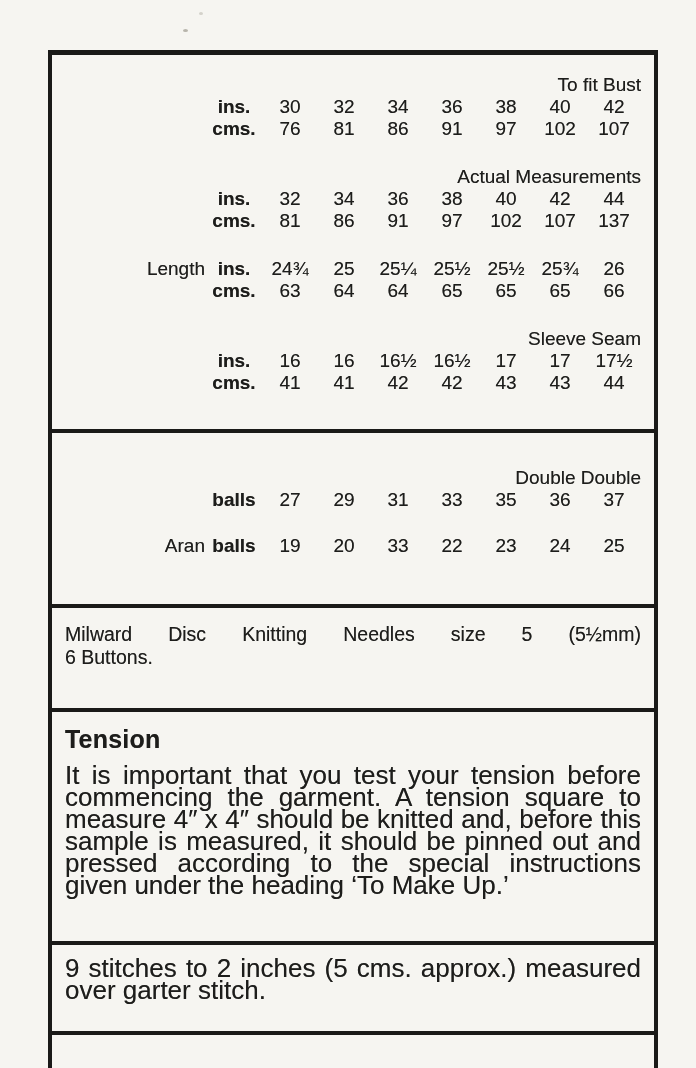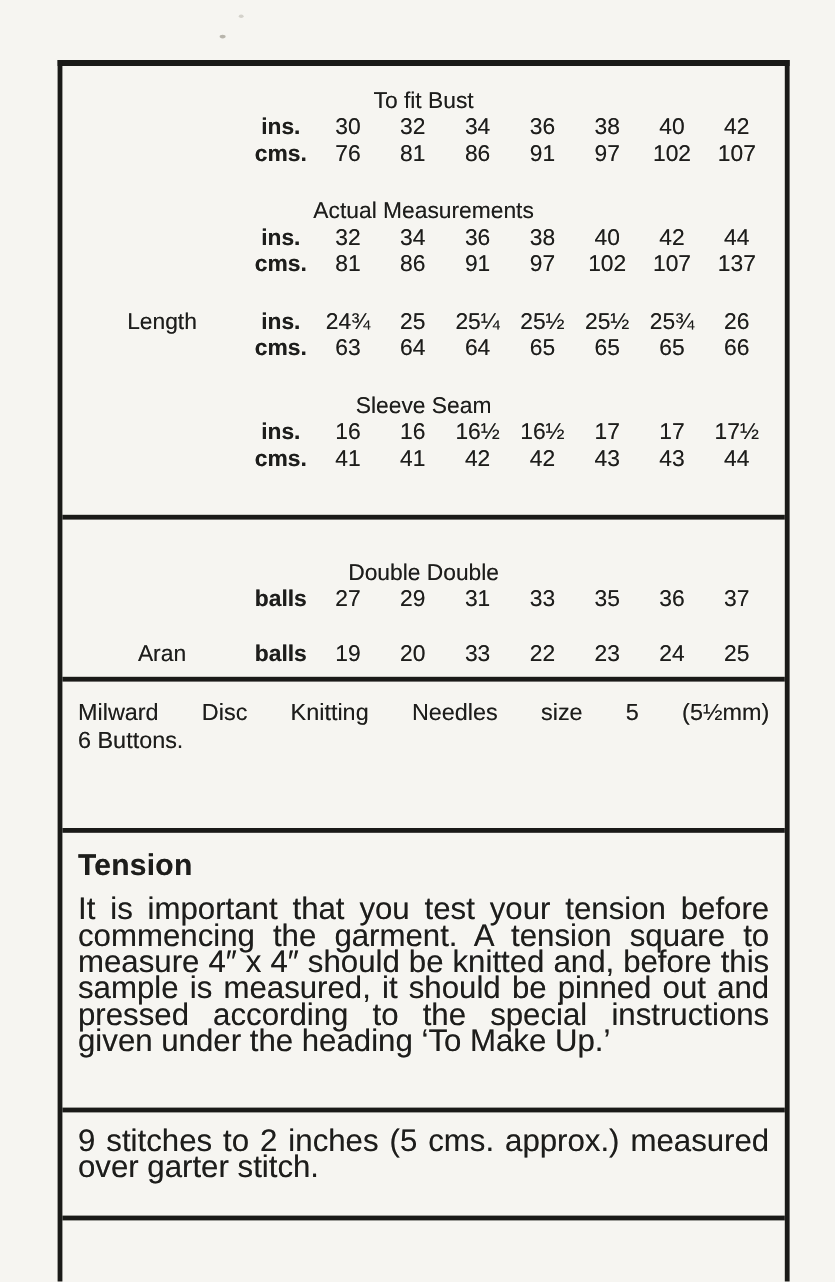--- a/index.html
+++ b/index.html
@@ -11,28 +11,28 @@
     font-family:"Liberation Sans", sans-serif;
     color:var(--ink);
   }
   .sheet {
     position:absolute; left:48px; top:50px; width:610px; height:1100px;
     border:4px solid var(--line); border-top-width:5px; border-bottom:none;
     text-shadow:0 0 .5px rgba(25,25,25,.55);
   }
   .sec { border-bottom:4px solid var(--line); padding:0 13px; overflow:hidden; }
   .s1 { height:378px; padding-top:19px; }
-  .s2 { height:135px; padding-top:34px; }
-  .s3 { height:126px; padding-top:15px; }
+  .s2 { height:175px; padding-top:34px; }
+  .s3 { height:104px; padding-top:15px; }
   .s4 { height:233px; padding-top:13px; }
   .s5 { height:90px;  padding-top:12px; }
   .s6 { height:200px; border-bottom:none; }
 
   .mrow { display:grid; grid-template-columns:140px 58px repeat(7,1fr); line-height:22px; font-size:19px; }
-  .cl { text-align:center; white-space:nowrap; }
+  .cl { text-align:right; white-space:nowrap; }
   .full { grid-column:1 / -1; }
   .cu { text-align:center;font-weight:bold; }
   .cv { text-align:center; }
   .grp + .grp { margin-top:26px; }
   .s2 .grp + .grp { margin-top:24px; }
 
   .line { margin:0; font-size:19.5px; line-height:23px; }
   .just { text-align:justify; text-align-last:justify; }
   .para { margin:0; font-size:26px; line-height:22px; text-align:justify; }
   .tension-heading { margin:0 0 10px 0; font-size:25px; font-weight:bold; letter-spacing:.2px; }

